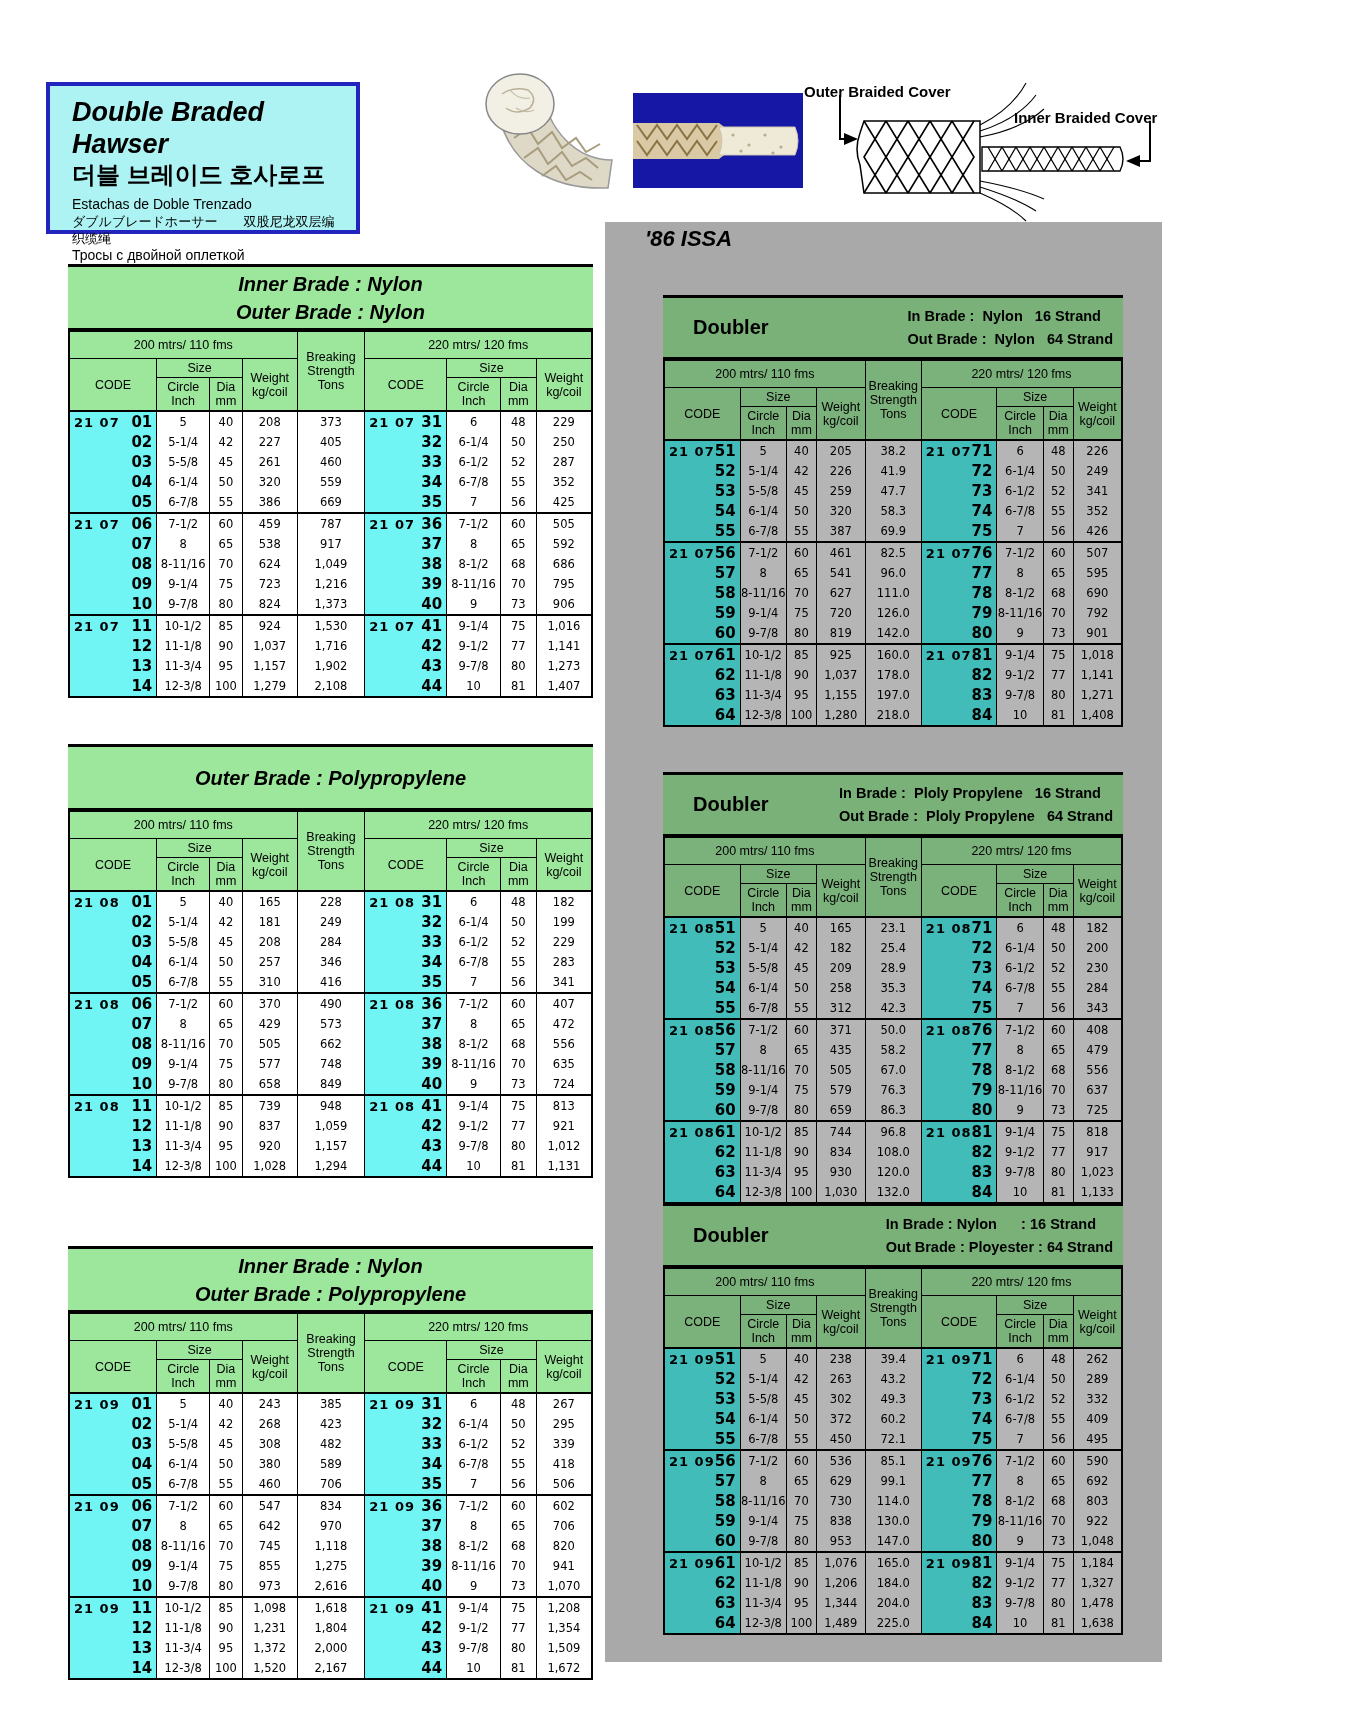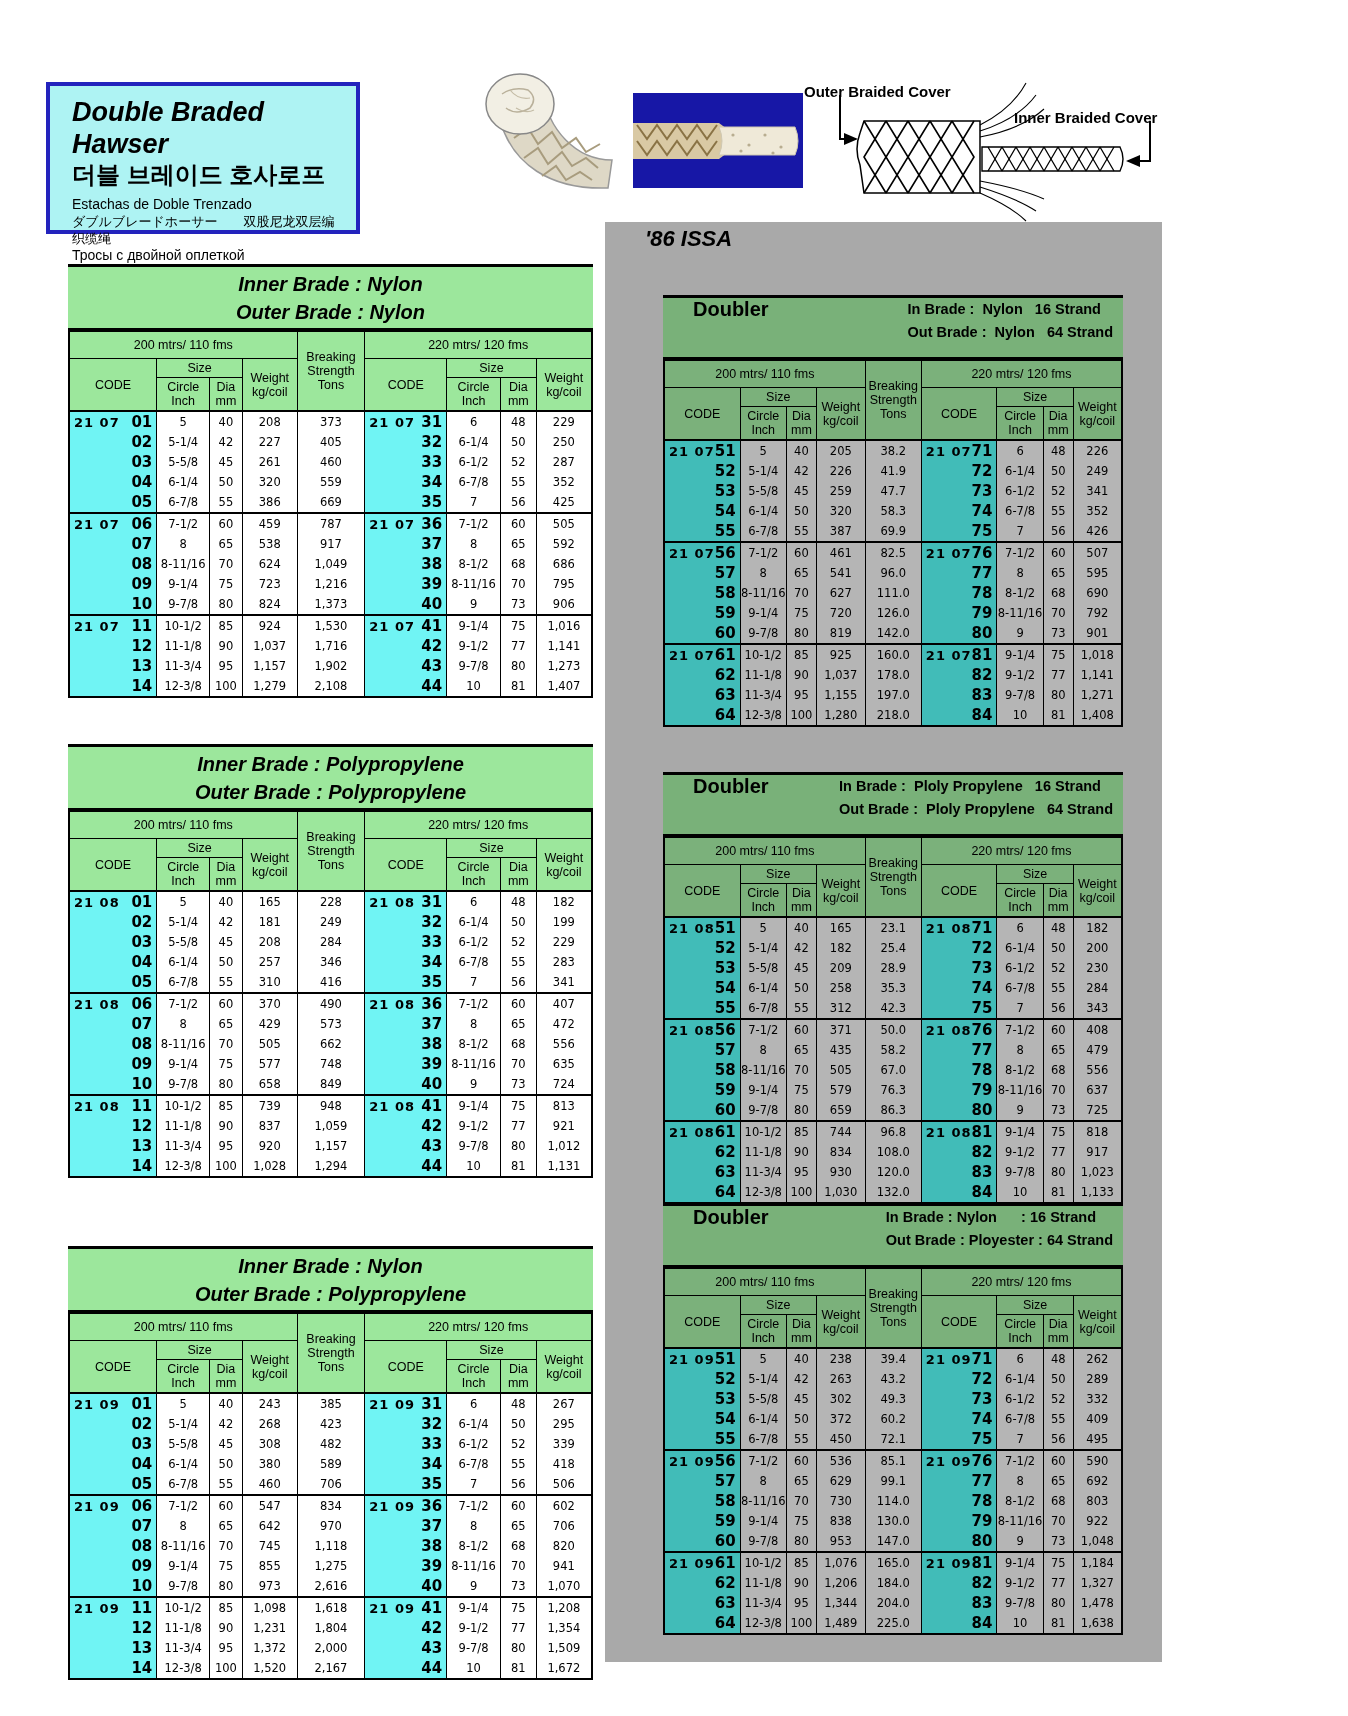--- a/index.html
+++ b/index.html
@@ -20,21 +20,21 @@
   .issa{font-style:italic;font-weight:bold;font-size:22px;}
 
   
   .cover-label{position:absolute;font-weight:bold;font-size:15px;white-space:nowrap;margin-top:8px;}
 
   
   .tablebox{position:absolute;border-radius:32px;}
   .band{border-top:3px solid #000;border-bottom:2px solid #000;box-sizing:border-box;}
   .band-left{background:#9ce79c;height:66px;display:flex;flex-direction:column;justify-content:center;}
   .band-line{font-style:italic;font-weight:bold;font-size:20px;line-height:28px;text-align:center;}
-  .band-right{background:#79b179;height:64px;display:flex;}
+  .band-right{background:#79b179;height:64px;display:flex;align-items:center;}
   .doubler-title{font-weight:bold;font-size:20px;margin-left:30px;}
   .band-info{margin-left:auto;margin-right:10px;}
   .info-line{font-weight:bold;font-size:14.5px;line-height:23px;white-space:pre;}
 
   table.datatable{border-collapse:collapse;border:2px solid #000;table-layout:fixed;}
   .datatable td{border-left:1px solid #000;border-right:1px solid #000;overflow:hidden;
                 text-align:center;vertical-align:middle;padding:0;
                 font-family:"DejaVu Sans",sans-serif;}
   .datatable td.h{border:1px solid #000;font-size:12.5px;line-height:14px;padding:2px 0;
                   font-family:"Liberation Sans",sans-serif;}
@@ -472,21 +472,20 @@
             </td>
             <td class="d">10</td>
             <td class="d">81</td>
             <td class="d">1,407</td>
           </tr>
         </tbody>
       </table>
     </div>
   <div class="tablebox left" style="left:68px;top:744px;width:525px;">
       <div class="band band-left">
-        <div class="band-line">Inner Brade : Polypropylene</div>
         <div class="band-line">Outer Brade :  Polypropylene</div>
       </div>
       <table class="datatable">
         <colgroup>
           <col style="width: 88px;">
           <col style="width: 53px;">
           <col style="width: 33px;">
           <col style="width: 55px;">
           <col style="width: 68px;">
           <col style="width: 82px;">

